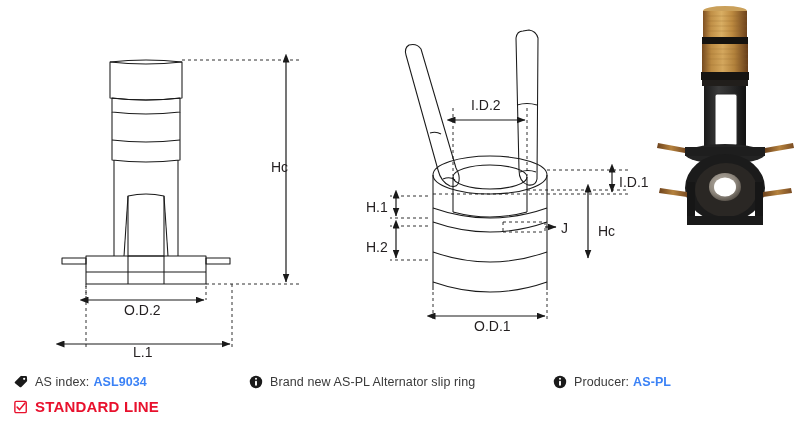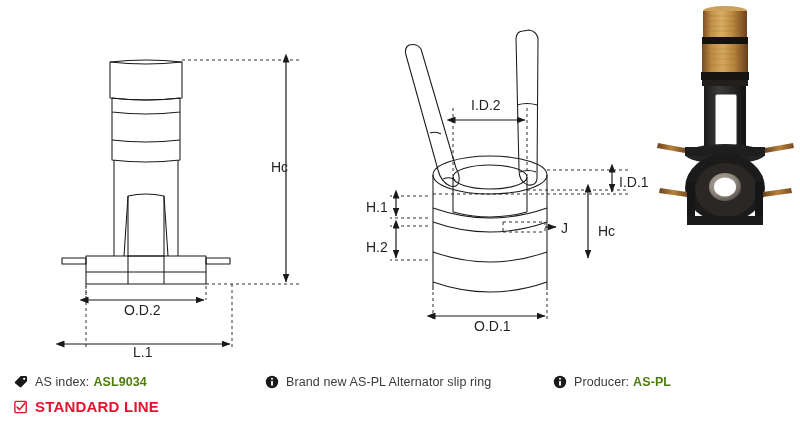--- a/index.html
+++ b/index.html
@@ -15,32 +15,32 @@
   .drawings{position:absolute;left:0;top:0;width:800px;height:368px;}
   .draw-svg{position:absolute;left:0;top:0;}
 
   
   .photo{position:absolute;left:652px;top:2px;width:146px;height:262px;}
 
   
   .info{position:absolute;left:0;top:370px;width:636px;height:56px;}
   .col{position:absolute;top:0;}
   .col-1{left:14px;}
-  .col-2{left:265px;}
+  .col-2{left:249px;}
   .col-3{left:553px;}
 
   .row{display:flex;align-items:center;height:23px;white-space:nowrap;}
   .row + .row{margin-top:2px;}
 
   .ico{
     display:inline-flex;align-items:center;justify-content:center;
     width:14px;height:14px;margin-right:7px;flex:none;
   }
   .lbl{font-size:12.5px;color:#3a3a3a;letter-spacing:.1px;}
-  .val{font-size:12.5px;color:#4d7c0f;font-weight:bold;margin-left:4px;letter-spacing:.1px;}
+  .val{font-size:12.5px;color:#3b82f6;font-weight:bold;margin-left:4px;letter-spacing:.1px;}
   .std-line{
     font-size:15px;font-weight:bold;color:#e8112d;letter-spacing:.2px;
   }
 </style>
 </head>
 <body>
 
 <div id="page">
 
   <div class="drawings">

